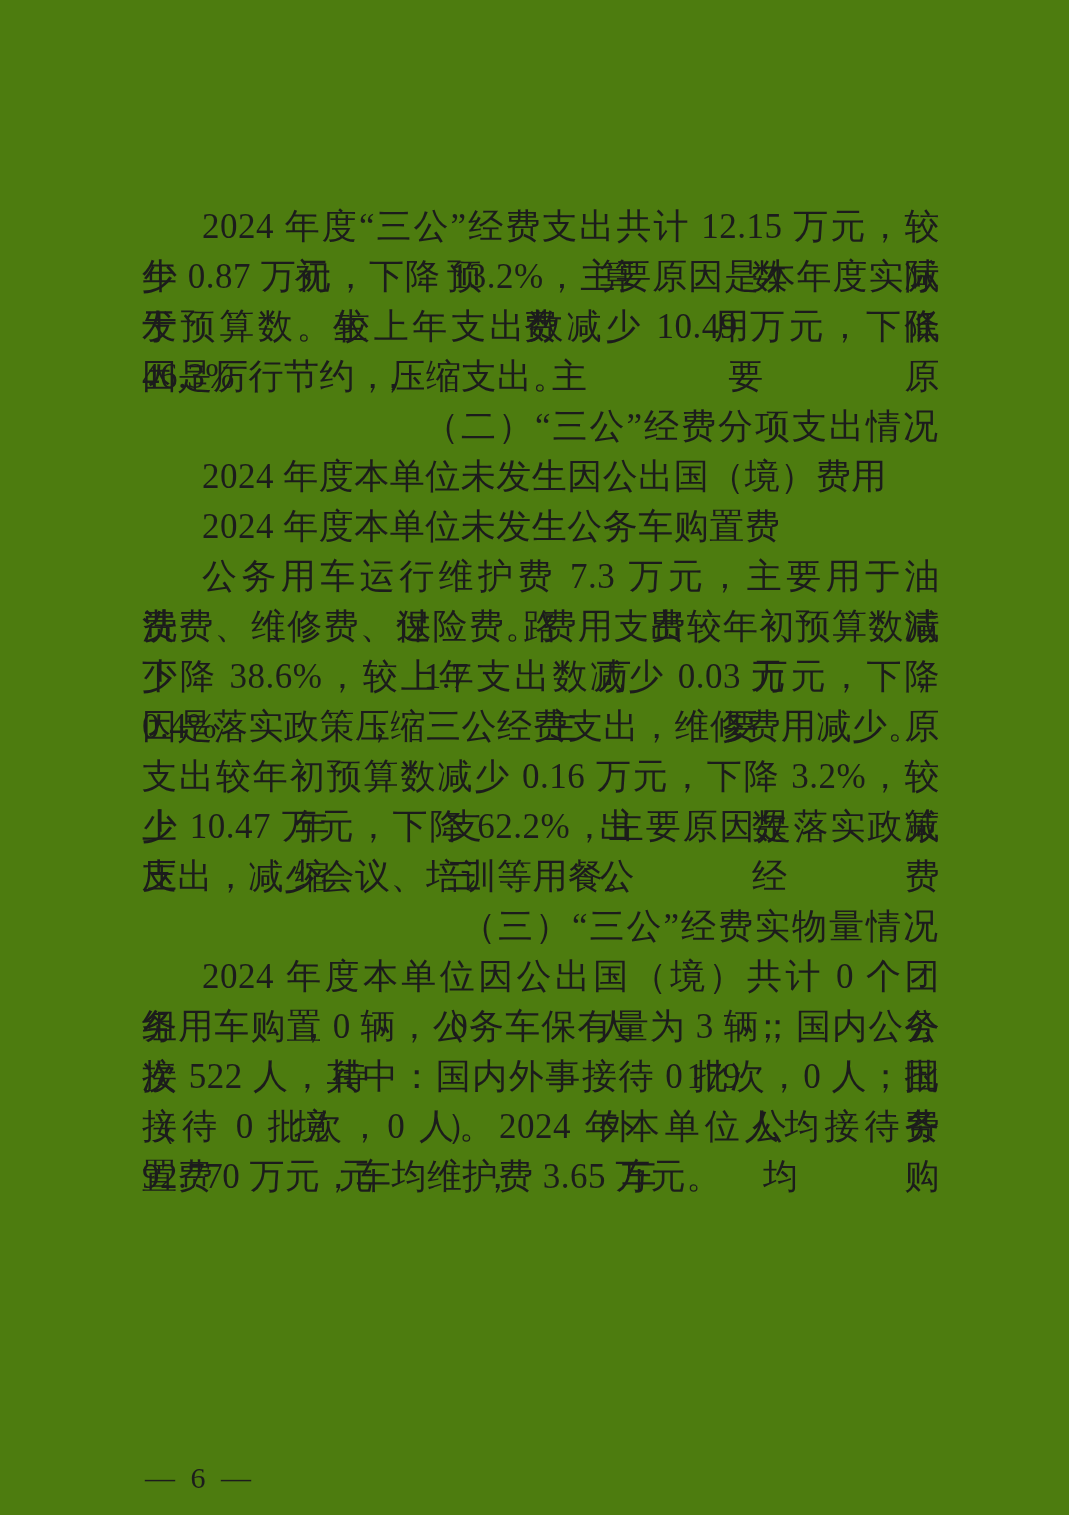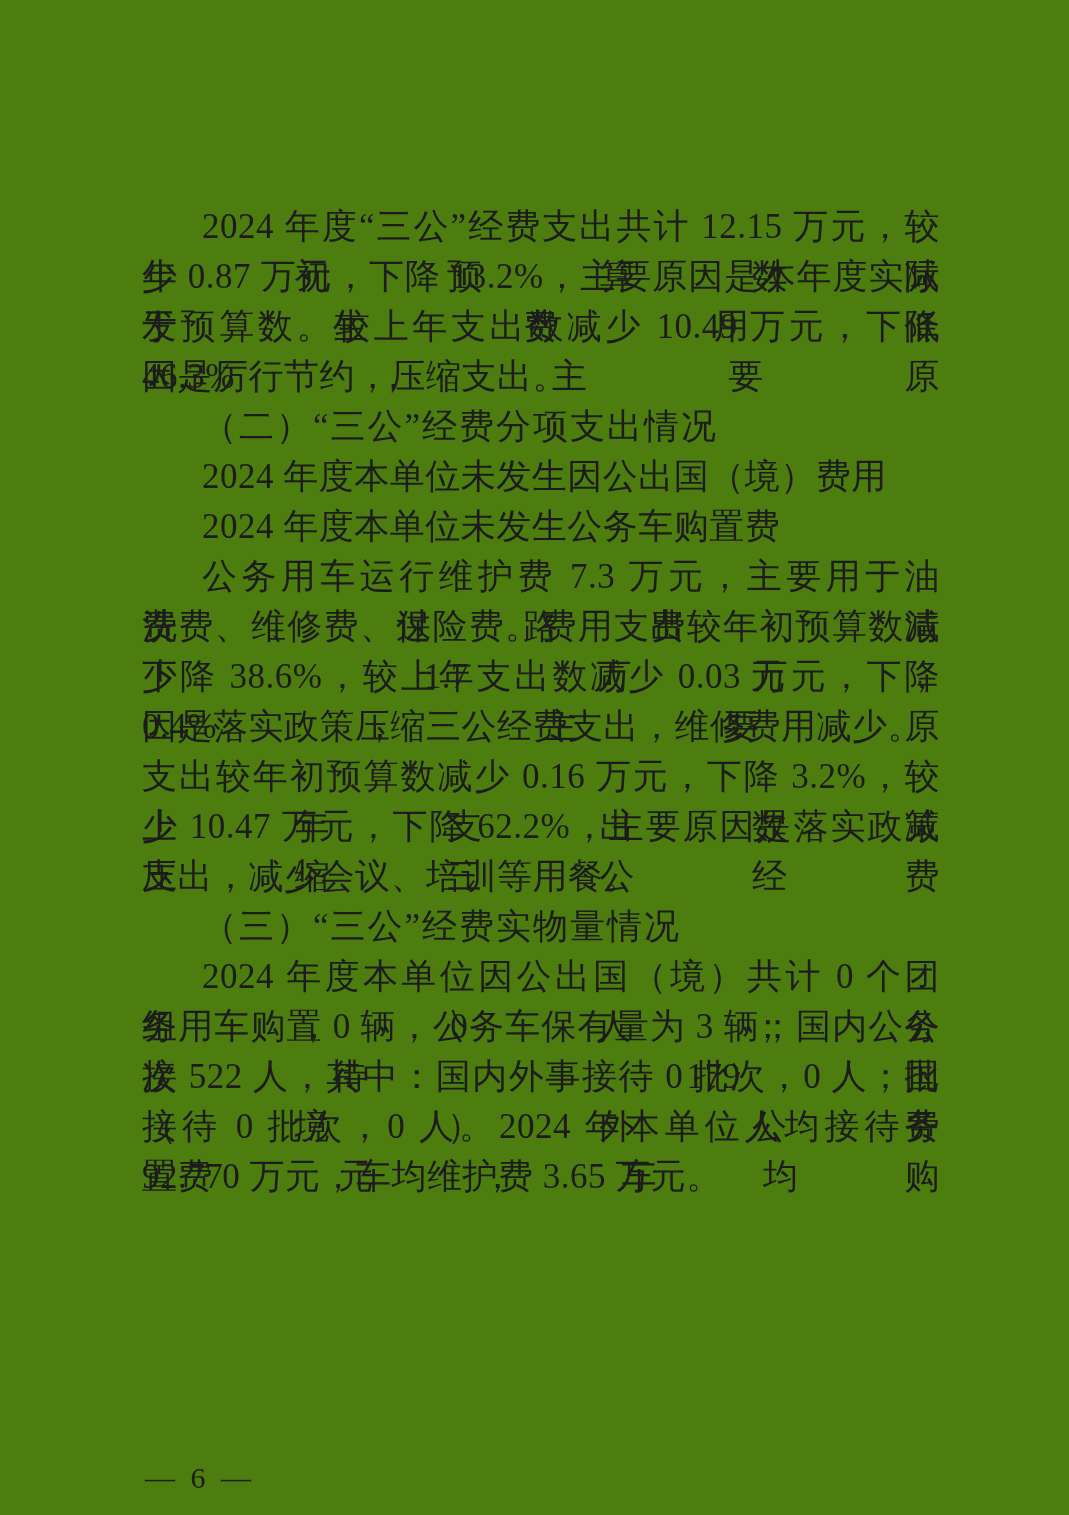--- a/index.html
+++ b/index.html
@@ -25,21 +25,21 @@
     letter-spacing: 0.5px;
     text-align: left;
     white-space: normal;
   }
   .line.j {
     text-align: justify;
     text-align-last: justify;
     text-justify: inter-character;
   }
   .line.ind { text-indent: 60px; }
-  .heading .line { letter-spacing: 2px; }
+  .heading .line { letter-spacing: 2px; text-align: right; }
   .footer {
     position: absolute;
     left: 145px;
     top: 1458px;
     font-size: 30px;
     line-height: 40px;
     letter-spacing: 4px;
     color: #1c1c1c;
   }
 </style>

